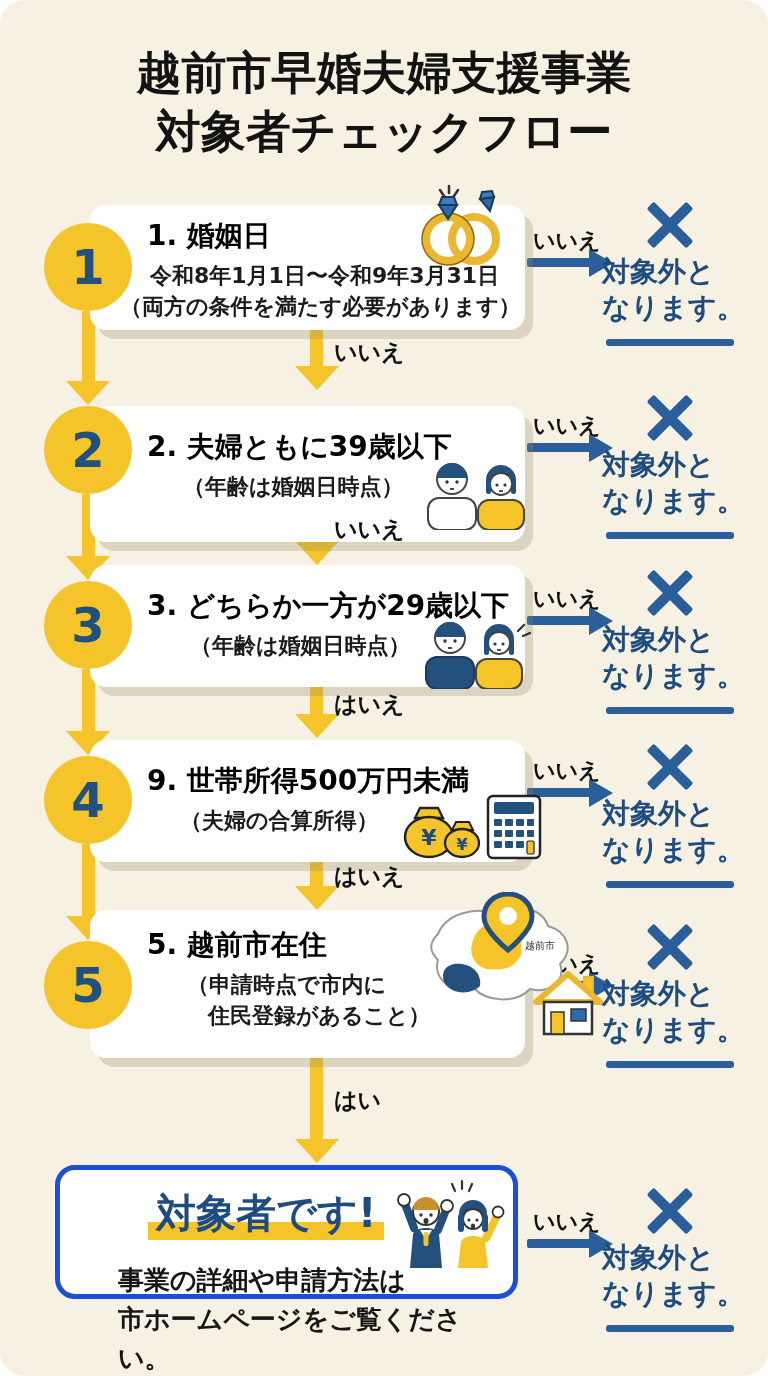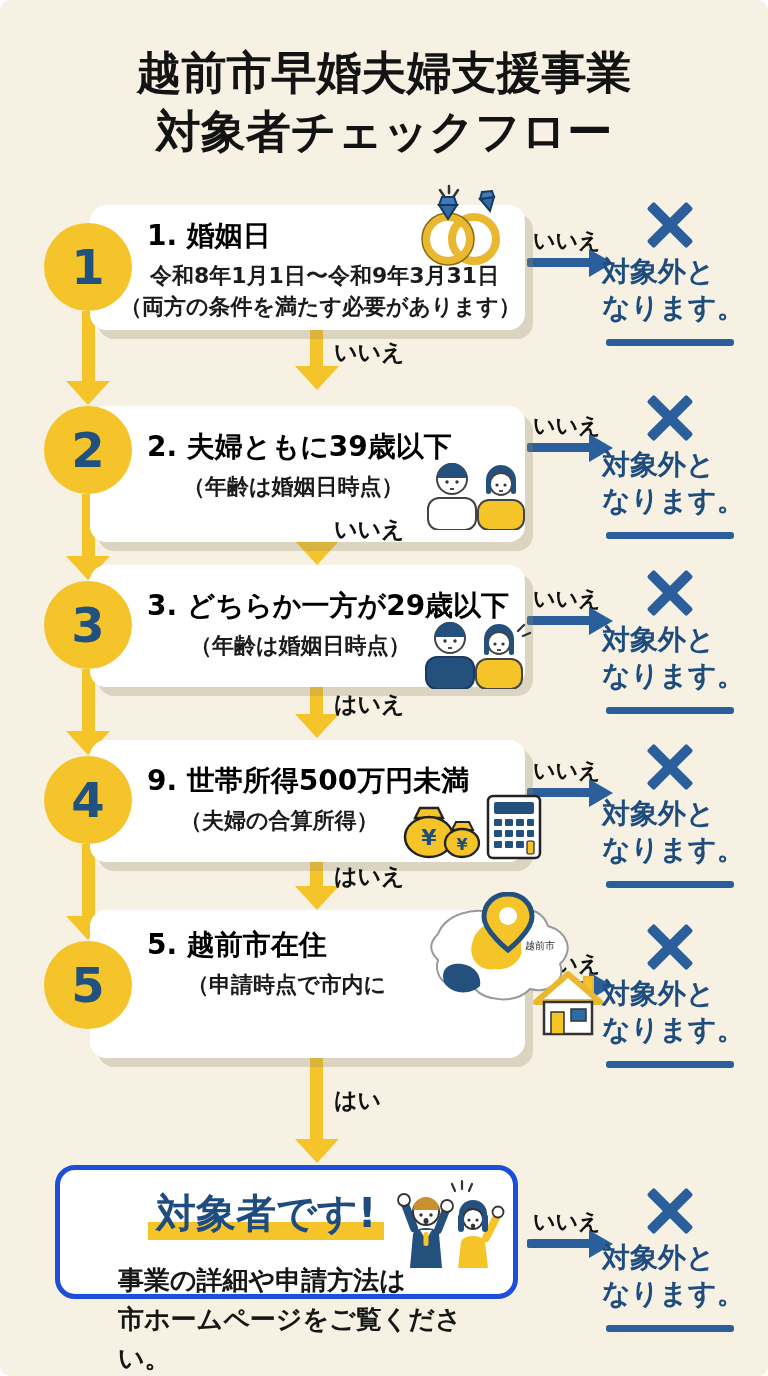--- a/index.html
+++ b/index.html
@@ -1,18 +1,18 @@
 <!DOCTYPE html>
 <html><head>
 <meta charset="utf-8">
 <style>
   * { margin:0; padding:0; box-sizing:border-box; }
   html,body { width:768px; height:1376px; background:#ffffff; }
   body { font-family:"DejaVu Sans","Liberation Sans",sans-serif; position:relative; }
-  .canvas { position:absolute; inset:0; background:#F6F1E3; border-radius:10px; overflow:hidden; }
+  .canvas { position:absolute; inset:0; background:#F6F1E3; border-radius:24px; overflow:hidden; }
 
   .title { position:absolute; top:44px; left:0; width:100%; text-align:center;
            font-size:45px; font-weight:900; color:#131313; line-height:1.3; }
 
   .circle { position:absolute; left:44px; width:88px; height:88px; border-radius:50%;
             background:#F4C42A; color:#20517F; font-size:48px; font-weight:800;
             display:flex; align-items:center; justify-content:center; z-index:3; }
 
   .box { position:absolute; left:90px; width:435px; background:#ffffff; border-radius:16px;
          box-shadow:8px 9px 0 rgba(147,136,104,0.28); z-index:2; }
@@ -211,20 +211,21 @@
   <div class="ya-stem" style="left:82px;top:844px;height:74px"></div>
   <div class="ya-head" style="left:66px;top:916px"></div>
   <div class="ya-stem" style="left:310px;top:862px;height:26px"></div>
   <div class="ya-head" style="left:295px;top:886px"></div>
   <div class="flabel" style="left:334px;top:861px">はいえ</div>
 
   <div class="circle" style="top:941px">5</div>
   <div class="box" style="top:910px;height:148px">
     <div class="heading" style="padding-top:16px">5. 越前市在住</div>
     <div class="sub" style="margin-left:97px">（申請時点で市内に</div>
+    <div class="sub" style="margin-left:118px;margin-top:3px">住民登録があること）</div>
     <svg class="icon" style="left:318px;top:-18px" width="205" height="145" viewBox="0 0 205 145">
       <path d="M30,42 C38,22 66,14 88,22 C108,10 134,16 140,34 C160,40 166,58 152,72 C158,88 142,102 122,97 C108,112 78,110 66,96 C46,102 24,88 30,68 C20,58 22,50 30,42 Z" fill="#fff" stroke="#999" stroke-width="2"></path>
       <path d="M80,32 C96,26 112,36 114,52 C117,66 102,80 87,77 C72,80 60,66 64,52 C66,42 72,35 80,32 Z" fill="#F4C428"></path>
       <path d="M46,72 C62,70 74,80 72,94 C62,104 42,102 36,90 C33,80 37,74 46,72 Z" fill="#24507E"></path>
       <rect x="113" y="46" width="38" height="14" rx="2" fill="#fff" opacity="0.9"></rect>
       <text x="132" y="57" font-size="10" fill="#333" text-anchor="middle">越前市</text>
       <path d="M100,2 C114,2 124,12 124,25 C124,39 100,58 100,58 C100,58 76,39 76,25 C76,12 86,2 100,2 Z" fill="#F4C428" stroke="#24507E" stroke-width="5"></path>
       <circle cx="100" cy="24" r="9" fill="#fff"></circle>
       <rect x="176" y="85" width="9" height="16" fill="#F4C428" stroke="#E9B830" stroke-width="2"></rect>
       <polygon points="128,110 160,82 192,110" fill="#fff" stroke="#E9B830" stroke-width="6" stroke-linejoin="round"></polygon>

